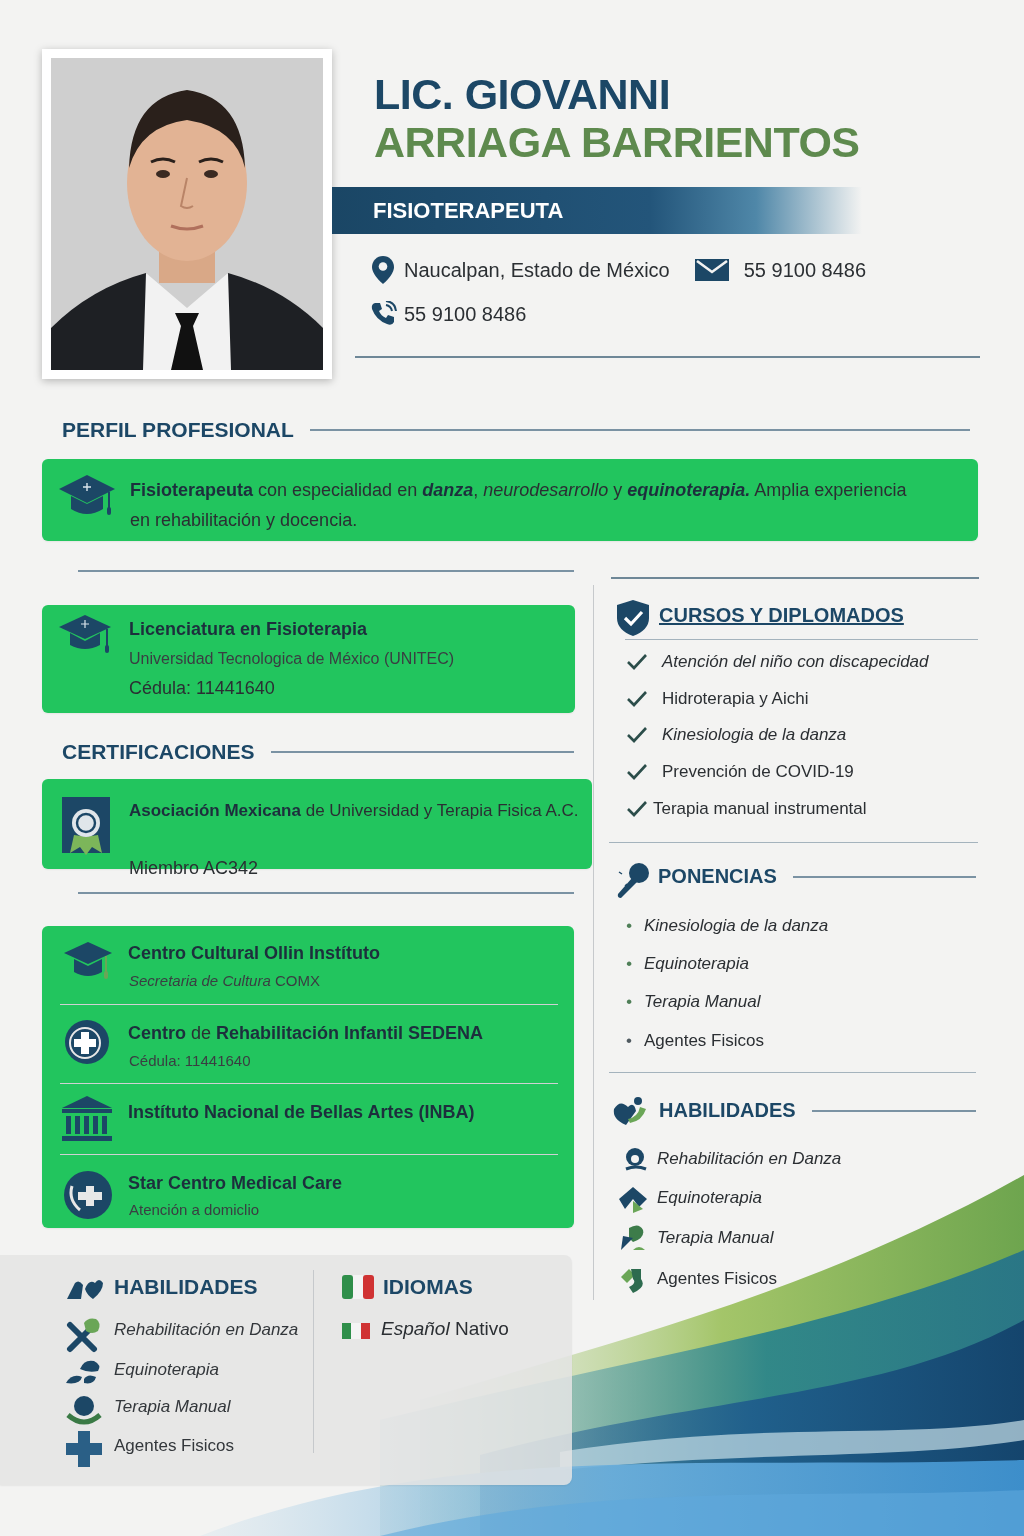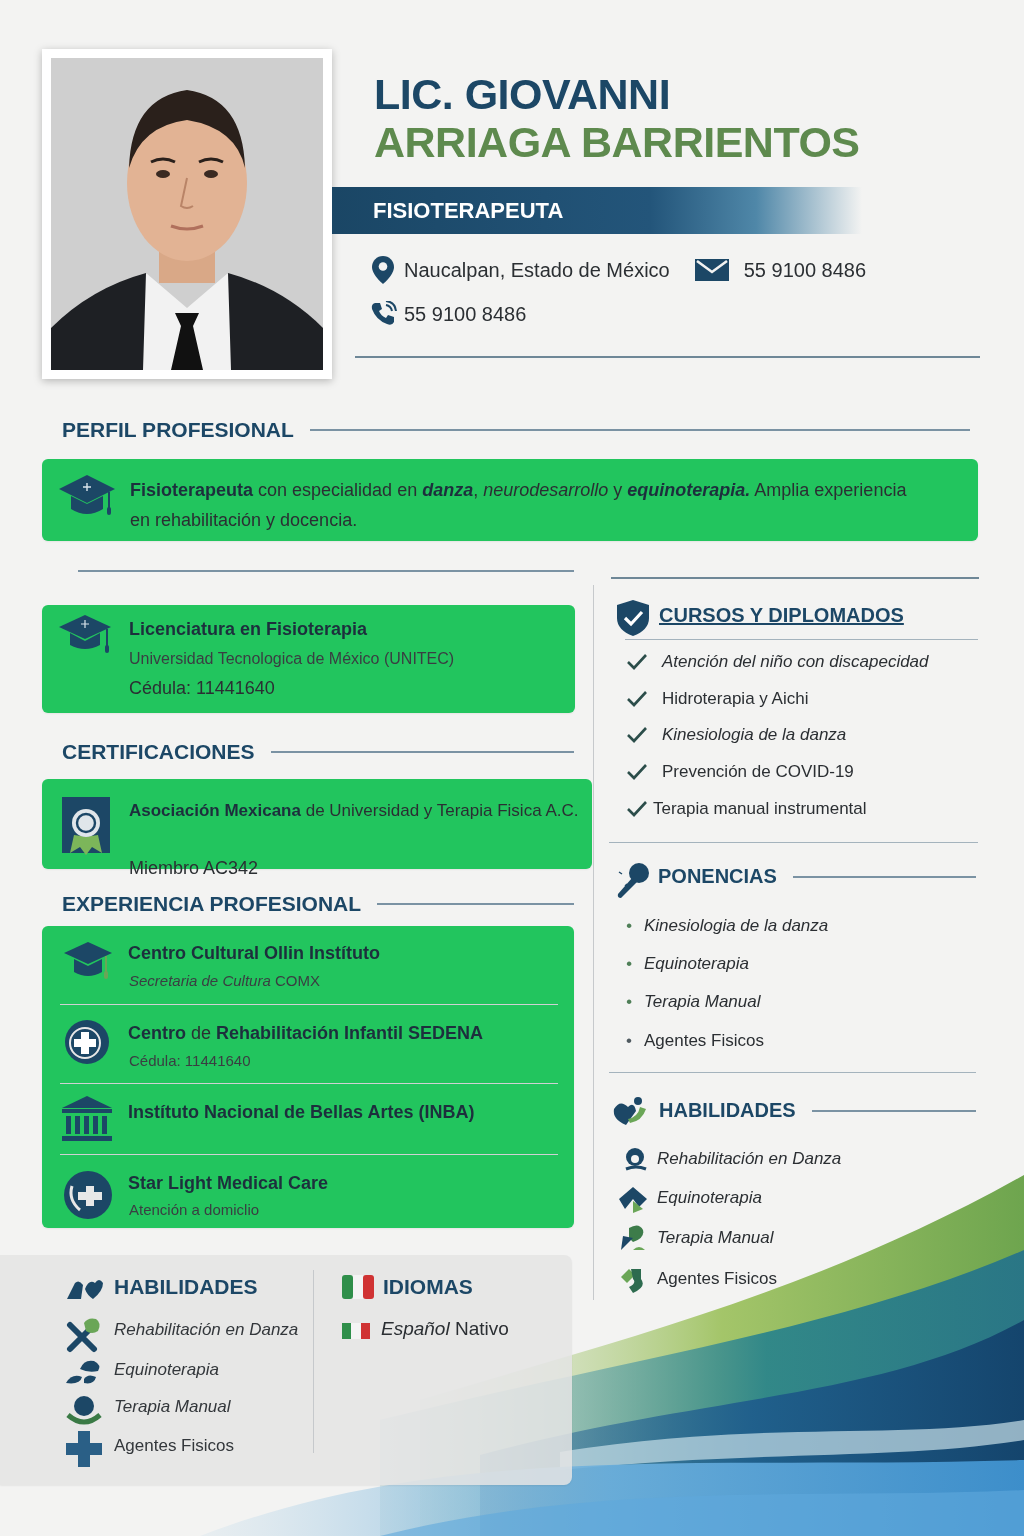--- a/index.html
+++ b/index.html
@@ -213,21 +213,20 @@
     <circle cx="24" cy="26" r="14" fill="#e0e6ea"></circle>
     <circle cx="24" cy="26" r="9" fill="none" stroke="#1c4766" stroke-width="2.4"></circle>
   </svg>
   <div class="row-text" style="position:absolute; left:87px; top:22px; font-size:17px;">
     <span class="b">Asociación Mexicana</span><span> de Universidad y Terapia Fisica A.C.</span>
   </div>
   <div class="row-text" style="position:absolute; left:87px; top:51px; font-size:18px;margin-top:28px;">Miembro AC342</div>
 </div>
 
 <div class="sec-head" style="left:62px; top:892px; width:512px;">
-  <span>EXPERIENCIA PROFESIONAL</span>
   <span class="rule"></span>
 </div>
 
 <div class="card" style="left:42px; top:926px; width:532px; height:302px;">
 
   <div>
     <svg class="icon" style="left:20px; top:14px;" width="52" height="42" viewBox="0 0 52 42">
       <path d="M26 2 L50 13 L26 24 L2 13 Z" fill="#1c4766"></path>
       <path d="M12 19 L12 32 Q26 40 40 32 L40 19 L26 26 Z" fill="#1c4766"></path>
       <path d="M44 16 L44 33" stroke="#6aa657" stroke-width="2"></path>
@@ -267,21 +266,21 @@
     <div class="row-text b" style="position:absolute; left:86px; top:176px; font-size:18px;">Instítuto Nacional de Bellas Artes (INBA)</div>
     <div style="position:absolute; left:18px; top:228px; width:498px; height:1px; background:#cfd1d3;"></div>
   </div>
 
   <div>
     <svg class="icon" style="left:20px; top:244px;" width="52" height="50" viewBox="0 0 52 50">
       <circle cx="26" cy="25" r="24" fill="#1c4766"></circle>
       <path d="M10 16 Q6 30 18 40" stroke="#e7e7e7" stroke-width="3" fill="none"></path>
       <path d="M24 16 H32 V22 H40 V30 H32 V36 H24 V30 H16 V22 H24 Z" fill="#e7e7e7"></path>
     </svg>
-    <div class="row-text b" style="position:absolute; left:86px; top:247px; font-size:18px;">Star Light Medical Care</div>
+    <div class="row-text b" style="position:absolute; left:86px; top:247px; font-size:18px;">Star Centro Medical Care</div>
     <div class="row-text" style="position:absolute; left:87px; top:275px; font-size:15px; color:#3a3e42;">Atención a domiclio</div>
   </div>
 </div>
 
 <div class="card" style="left:0px; top:1255px; width:572px; height:230px; background:rgba(228,228,228,0.85); border-radius:0 8px 8px 0;">
 
   <svg class="icon" style="left:65px; top:22px;" width="40" height="24" viewBox="0 0 40 24">
     <path d="M2 22 L10 6 Q14 2 18 8 L16 22 Z" fill="#1c4766"></path>
     <path d="M20 12 Q24 2 30 6 Q34 0 38 6 Q38 14 28 22 Q22 18 20 12 Z" fill="#1c4766"></path>
   </svg>

